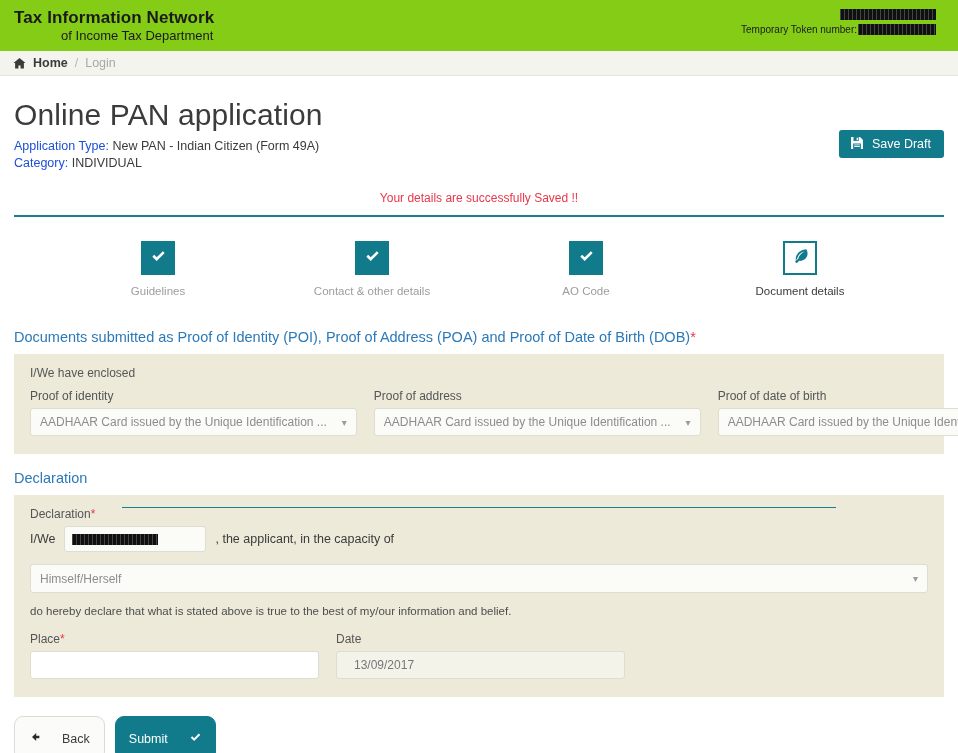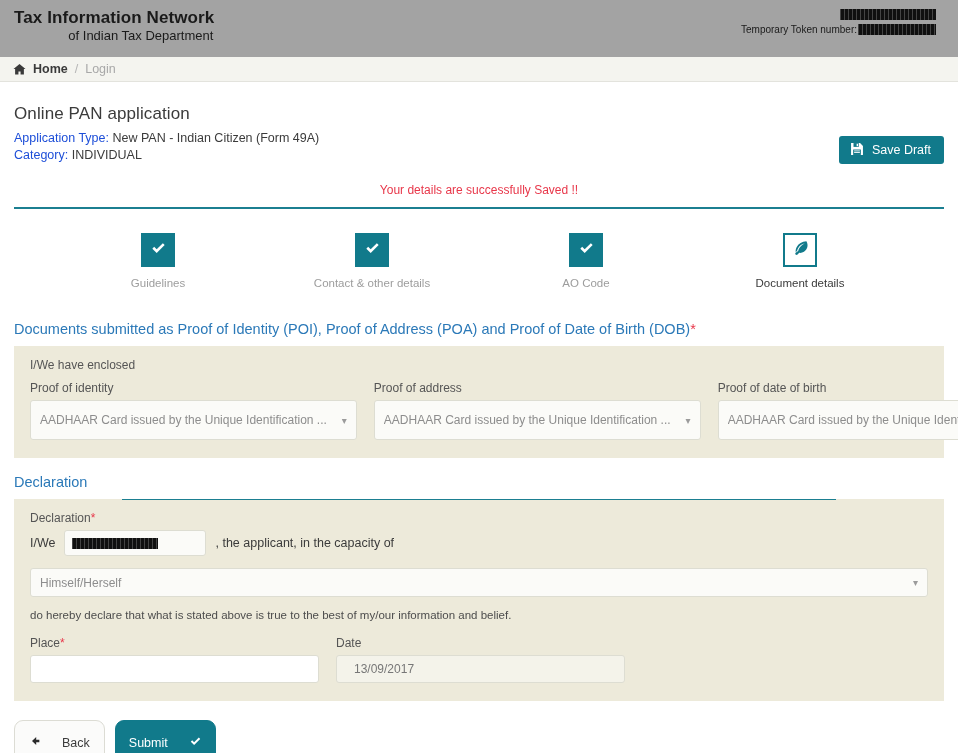--- a/index.html
+++ b/index.html
@@ -9,22 +9,22 @@
     height: 753px;
     background: #ffffff;
     font-family: "Liberation Sans", sans-serif;
     font-size: 13px;
     color: #333333;
     overflow: hidden;
   }
 
   
   .site-header {
-    background: #a3a3a3;
-    height: 57px;
+    background: #84cc16;
+    height: 51px;
     position: relative;
     padding: 0 1px;
   }
   .brand {
     position: absolute;
     left: 14px;
     top: 8px;
     color: #1a1a1a;
     line-height: 1.15;
   }
@@ -84,21 +84,21 @@
     font-size: 12.5px;
   }
   .breadcrumb .home-ico { margin-right: 7px; display: inline-flex; }
   .breadcrumb .crumb-home { color: #3a3a3a; font-weight: bold; }
   .breadcrumb .sep { color: #b5b5b5; margin: 0 7px; }
   .breadcrumb .crumb-current { color: #a8a8a8; }
 
   
   .page-wrap { padding: 0 14px; position: relative; }
   .page-title {
-    font-size: 17px;
+    font-size: 30px;
     font-weight: normal;
     color: #3b3b3b;
     margin: 22px 0 6px 0;
     letter-spacing: .1px;
   }
   .meta-line { font-size: 12.5px; line-height: 1.33; }
   .meta-label { color: #1d4ed8; }
   .meta-value { color: #3b3b3b; }
 
   .save-draft {
@@ -202,21 +202,21 @@
   .field { flex: 1; }
   .field-label {
     font-size: 12px;
     color: #555555;
     display: block;
     margin-bottom: 5px;
   }
   .select-box,
   .text-box {
     width: 100%;
-    height: 40px;
+    height: 28px;
     background: #fbfbf8;
     border: 1px solid #ddddd2;
     border-radius: 3px;
     font-family: inherit;
     font-size: 12px;
     color: #8d8d8d;
     padding: 0 9px;
     display: flex;
     align-items: center;
     position: relative;
@@ -311,21 +311,21 @@
     color: #ffffff;
     padding: 0 13px;
   }
 </style>
 </head>
 <body>
 
 <div class="site-header">
   <div class="brand">
     <span class="brand-line1">Tax Information Network</span>
-    <span class="brand-line2">of Indian Tax Department</span>
+    <span class="brand-line2">of Income Tax Department</span>
   </div>
   <div class="header-right">
     <div>
       <span class="redact redact-name"></span>
     </div>
     <div>
       <span>Temporary Token number:</span><span class="redact redact-token"></span>
     </div>
   </div>
 </div>

